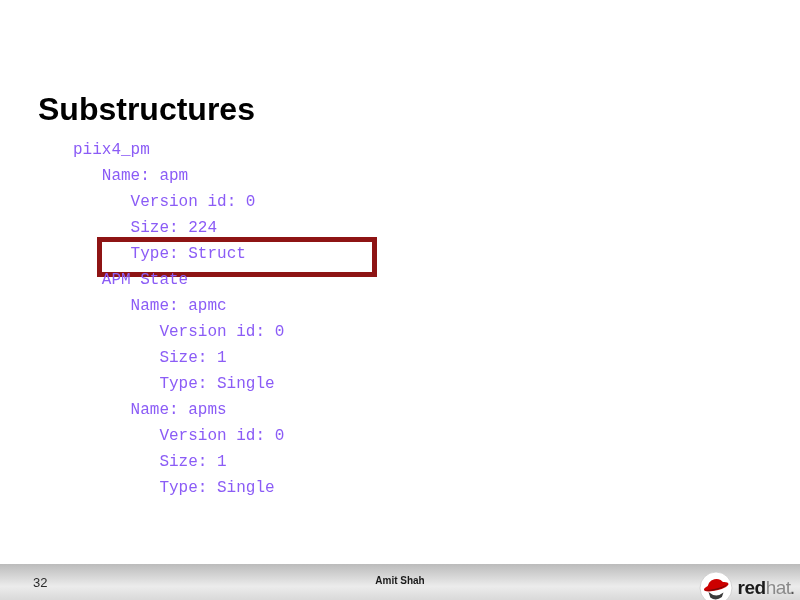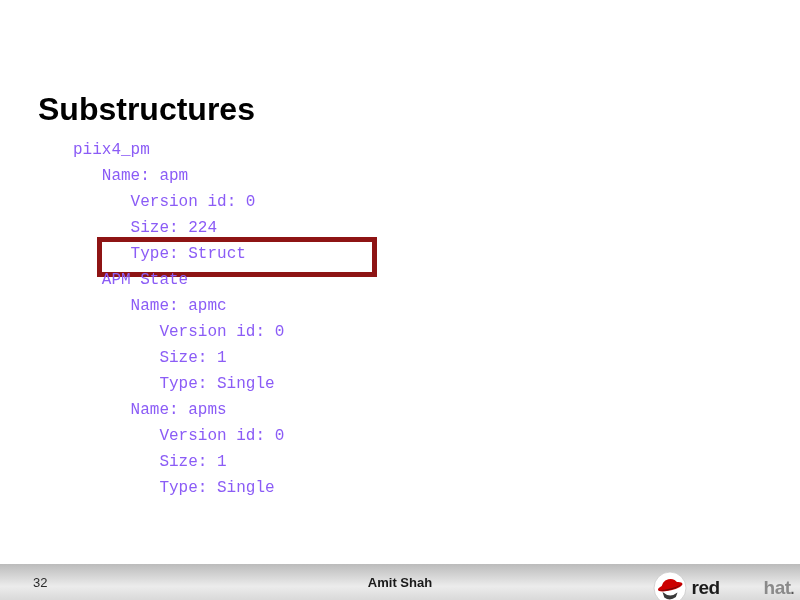--- a/index.html
+++ b/index.html
@@ -70,37 +70,37 @@
     top: 11px;
     font-size: 13px;
     color: #2b2b2b;
   }
   .author {
     position: absolute;
     left: 0;
     right: 0;
     top: 11px;
     text-align: center;
-    font-size: 13px;
+    font-size: 10px;
     font-weight: bold;
     color: #1a1a1a;
   }
   .logo {
     position: absolute;
     right: 6px;
     top: 7px;
     height: 34px;
     display: flex;
     align-items: center;
     gap: 5px;
   }
   .logo-mark { width: 34px; height: 34px; display: block; }
   .logo-text { font-size: 19px; line-height: 19px; letter-spacing: -0.5px; }
   .logo-text .brand-bold { font-weight: bold; color: #1c1c1c; }
-  .logo-text .brand-light { font-weight: bold; color: #8a8a8a; margin-left: 44px; }
+  .logo-text .brand-light { font-weight: normal; color: #8a8a8a; }
   .logo-text .brand-dot { font-weight: bold; color: #555; font-size: 14px; }
 </style>
 </head>
 <body>
 
 <h1 class="slide-title">Substructures</h1>
 
 <div class="listing"><div class="code-line" style="padding-left: 0ch;">piix4_pm</div><div class="code-line" style="padding-left: 3ch;">Name: apm</div><div class="code-line" style="padding-left: 6ch;">Version id: 0</div><div class="code-line" style="padding-left: 6ch;">Size: 224</div><div class="code-line highlighted" style="padding-left: 6ch;">Type: Struct</div><div class="code-line" style="padding-left: 3ch;">APM State</div><div class="code-line" style="padding-left: 6ch;">Name: apmc</div><div class="code-line" style="padding-left: 9ch;">Version id: 0</div><div class="code-line" style="padding-left: 9ch;">Size: 1</div><div class="code-line" style="padding-left: 9ch;">Type: Single</div><div class="code-line" style="padding-left: 6ch;">Name: apms</div><div class="code-line" style="padding-left: 9ch;">Version id: 0</div><div class="code-line" style="padding-left: 9ch;">Size: 1</div><div class="code-line" style="padding-left: 9ch;">Type: Single</div></div>
 
 <div class="footer">

